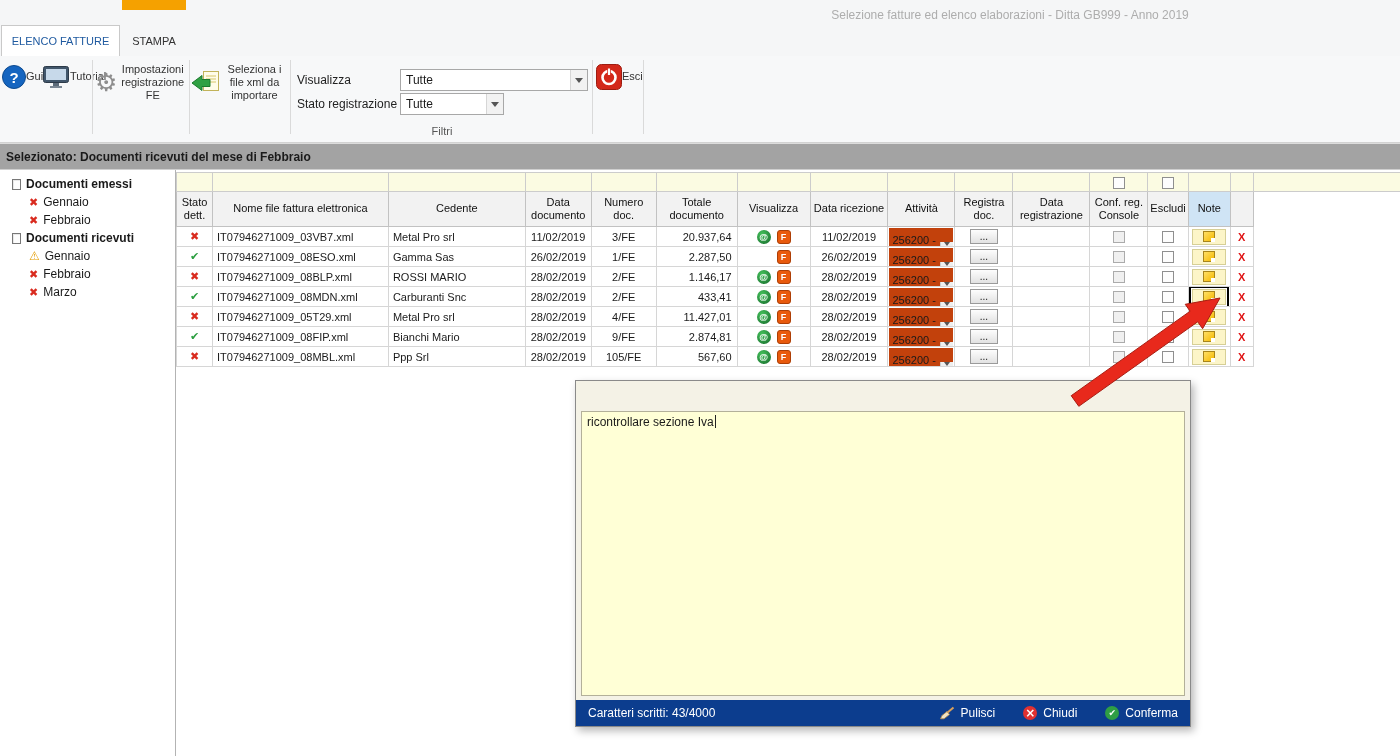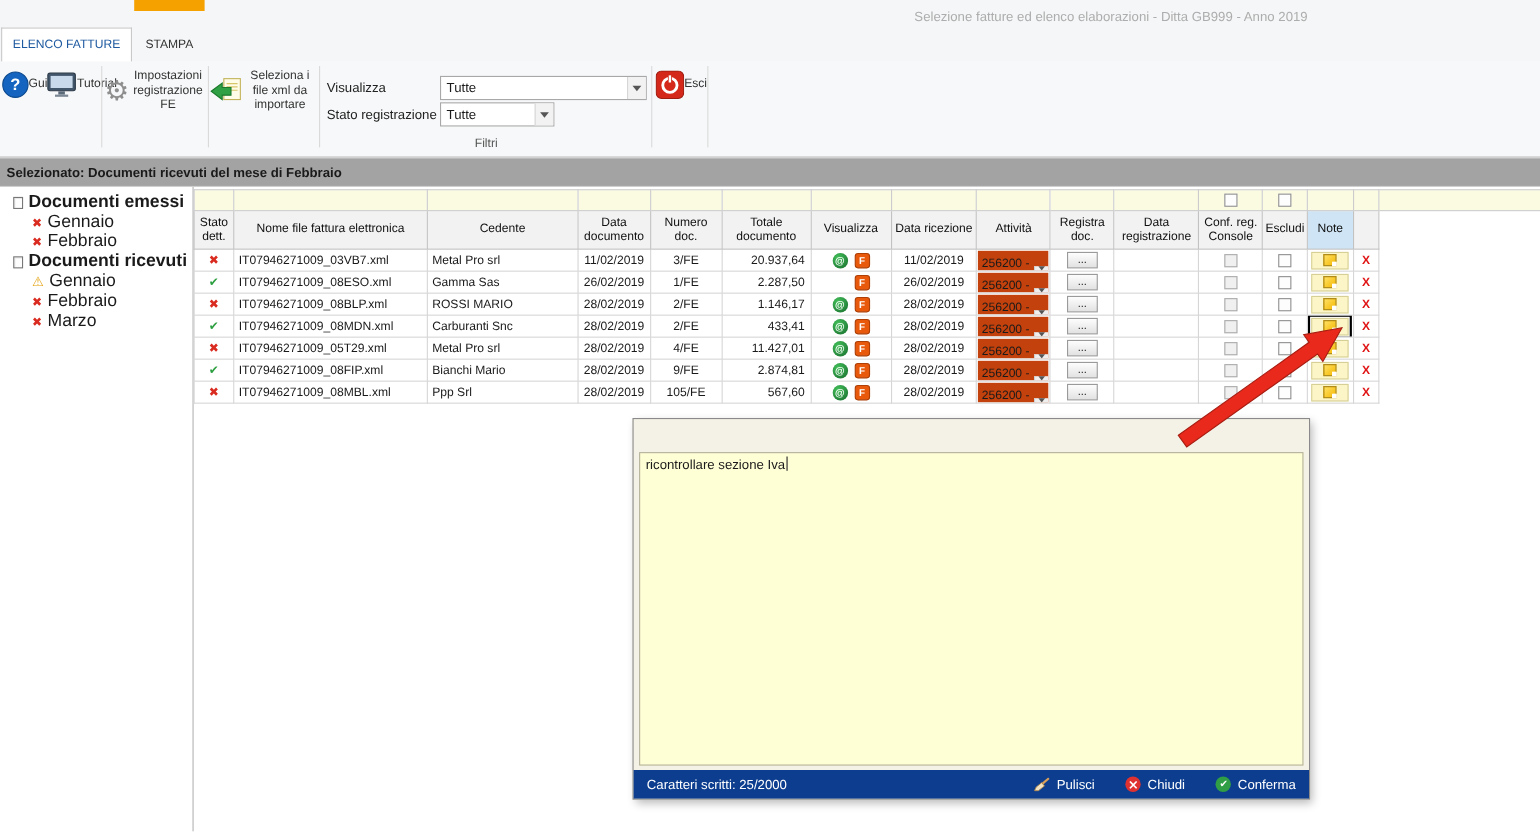--- a/index.html
+++ b/index.html
@@ -39,21 +39,21 @@
 #combo-stato{left:400px;top:37px;width:104px}
 .combo .val{flex:1;display:flex;align-items:center;padding-left:5px}
 .combo .arrow-btn{width:17px;display:flex;align-items:center;justify-content:center;border-left:1px solid #d6d6d6;background:#f2f2f2}
 .tri{width:0;height:0;border-left:4px solid transparent;border-right:4px solid transparent;border-top:5px solid #555}
 .tri-sm{width:0;height:0;border-left:3px solid transparent;border-right:3px solid transparent;border-top:4px solid #555}
 
 
 #selbar{position:absolute;left:0;top:143px;width:1400px;height:27px;background:#a3a3a3;border-top:1px solid #dcdcdc;border-bottom:1px solid #cfcfcf;display:flex;align-items:center;padding-left:6px;font-size:12px;font-weight:bold}
 
 
-#tree{position:absolute;left:0;top:170px;width:176px;height:586px;background:#fff;border-right:1px solid #b3b3b3;padding-top:5px;font-size:16px}
+#tree{position:absolute;left:0;top:170px;width:176px;height:586px;background:#fff;border-right:1px solid #b3b3b3;padding-top:5px;font-size:12px}
 .tree-row{display:flex;align-items:center;gap:5px;height:18px;cursor:default}
 .tree-row.root{padding-left:12px;font-weight:bold}
 .tree-row.child{padding-left:29px}
 .doc-ico{width:9px;height:11px;background:#fdfdfd;border:1px solid #777;box-shadow:inset 1px 1px 0 #e8e8e8;flex:0 0 auto}
 .icon-x{color:#d92b1f;font-size:11px;font-weight:bold}
 .icon-x::before{content:'\2716'}
 .icon-check{color:#2b9e3f;font-size:11px;font-weight:bold}
 .icon-check::before{content:'\2714'}
 .icon-warn{color:#e39c00;font-size:12px}
 .icon-warn::before{content:'\26A0'}
@@ -514,21 +514,21 @@
           </tr>
         </tbody>
     </table>
   </div>
 
   <div id="note-dialog">
     <div class="nd-body">
       <span>ricontrollare sezione Iva</span><span class="caret"></span>
     </div>
     <div class="nd-footer">
-      <span>Caratteri scritti: 25/2000</span>
+      <span>Caratteri scritti: 43/4000</span>
       <div class="nd-actions">
         <div class="nd-btn">
           <svg width="16" height="14" viewBox="0 0 16 14">
             <line x1="14.5" y1="1.5" x2="8" y2="7" stroke="#d9a05b" stroke-width="2"></line>
             <polygon points="8,5.5 10.5,8.5 5,12.8 1.5,12.8 3,9.5" fill="#f1e3c3" stroke="#b08848" stroke-width="0.8"></polygon>
           </svg>
           <span>Pulisci</span>
         </div>
         <div class="nd-btn">
           <span class="cicon red glyph-ico"></span>

